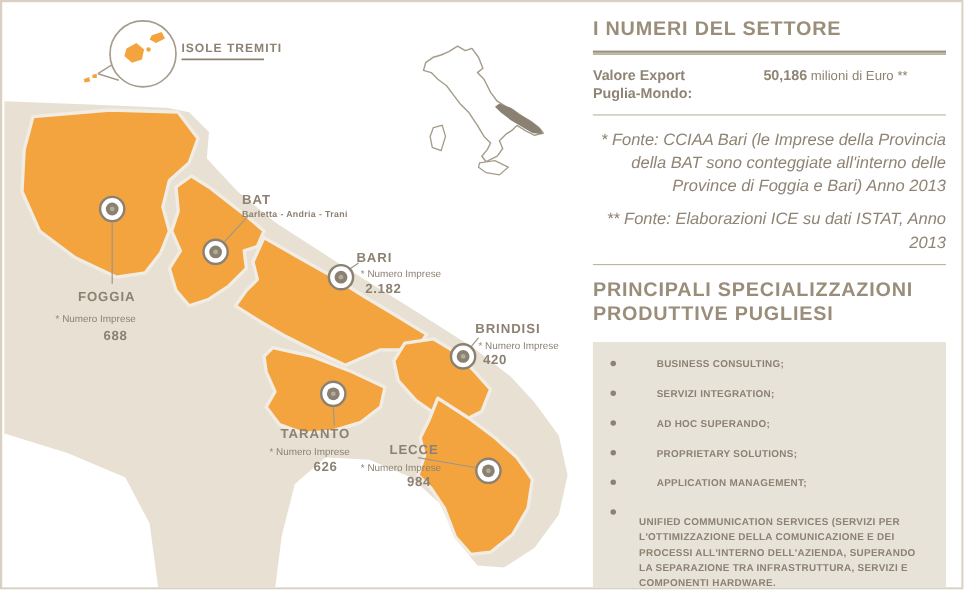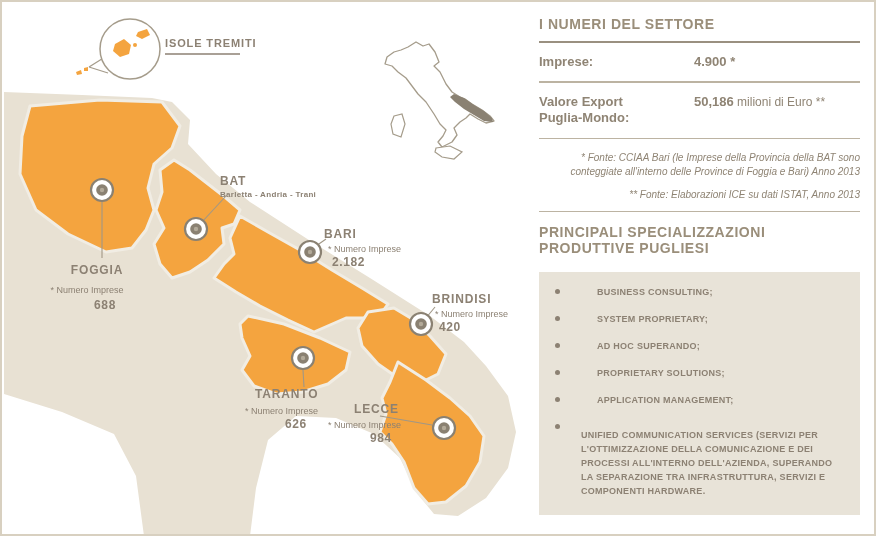--- a/index.html
+++ b/index.html
@@ -11,29 +11,29 @@
   
   .map{position:absolute; left:0; top:0;}
   .map-name{font:700 12px "Liberation Sans",sans-serif; fill:#8c8173; letter-spacing:.07em;}
   .map-sub{font:700 8px "Liberation Sans",sans-serif; fill:#8c8173; letter-spacing:.04em;}
   .map-stat{font:400 9px "Liberation Sans",sans-serif; fill:#8c8173;}
   .map-val{font:700 12px "Liberation Sans",sans-serif; fill:#8c8173; letter-spacing:.05em;}
   .tremiti-label{font:700 11px "Liberation Sans",sans-serif; fill:#8c8173; letter-spacing:.08em;}
   
   .panel{position:absolute; left:537px; top:14px; width:321px; color:#8f8474;}
   .panel h1,.panel h2{
-    margin:0; font-size:14px; font-weight:700; letter-spacing:.04em; color:#9a8e7a; line-height:1.2;
+    margin:0; font-size:18px; font-weight:700; letter-spacing:.04em; color:#9a8e7a; line-height:1.2;
   }
   .rule-strong{border:0; border-top:2px solid #9a9080; margin:8px 0 0 0;}
   .rule{border:0; border-top:1px solid #bcb3a2; margin:0;}
   .stat-row{display:flex; align-items:flex-start; padding:11px 0;}
   .stat-label{width:155px; font-size:13px; font-weight:700; line-height:1.25;}
   .stat-value{font-size:13px; font-weight:700; white-space:nowrap;}
   .stat-value .rest{font-weight:400; font-size:12px;}
-  .footnotes{margin-top:12px; text-align:right; font-style:italic; font-size:10px; line-height:1.4; color:#8f8474;}
+  .footnotes{margin-top:12px; text-align:right; font-style:italic; font-size:15px; line-height:1.4; color:#8f8474;}
   .footnotes .fn{margin:0 0 9px 0;}
   .spec-title{margin-top:12px !important;}
   .spec-box{
     margin-top:15px; background:#e8e3d8; padding:14px 16px 16px 14px; box-sizing:border-box;
   }
   .spec-item{display:flex; margin:0 0 13px 0;}
   .spec-item:last-child{margin-bottom:0;flex-direction:column;}
   .bullet{
     width:5px; height:5px; border-radius:50%; background:#8c8173; margin:3px 9px 0 2px; flex:none;
   }
@@ -147,24 +147,20 @@
         <text class="map-stat" x="326" y="426">* Numero Imprese</text>
         <text class="map-val" x="368" y="440">984</text>
       </g>
     </g>
   </svg>
 
   <div class="panel">
     <h1>I NUMERI DEL SETTORE</h1>
     <hr class="rule-strong">
 
-    <div class="stat-row">
-      <div class="stat-label">Imprese:</div>
-      <div class="stat-value">4.900 *</div>
-    </div>
     <hr class="rule">
 
     <hr class="rule">
 
     <div class="stat-row">
       <div class="stat-label">
         <span>Valore Export</span><br>
         <span>Puglia-Mondo:</span>
       </div>
       <div class="stat-value">
@@ -181,21 +177,21 @@
 
     <h2 class="spec-title">PRINCIPALI SPECIALIZZAZIONI PRODUTTIVE PUGLIESI</h2>
 
     <div class="spec-box">
       <div class="spec-item">
         <span class="bullet"></span>
         <span class="spec-text">BUSINESS CONSULTING;</span>
       </div>
       <div class="spec-item">
         <span class="bullet"></span>
-        <span class="spec-text">SYSTEM PROPRIETARY;</span>
+        <span class="spec-text">SERVIZI INTEGRATION;</span>
       </div>
       <div class="spec-item">
         <span class="bullet"></span>
         <span class="spec-text">AD HOC SUPERANDO;</span>
       </div>
       <div class="spec-item">
         <span class="bullet"></span>
         <span class="spec-text">PROPRIETARY SOLUTIONS;</span>
       </div>
       <div class="spec-item">

